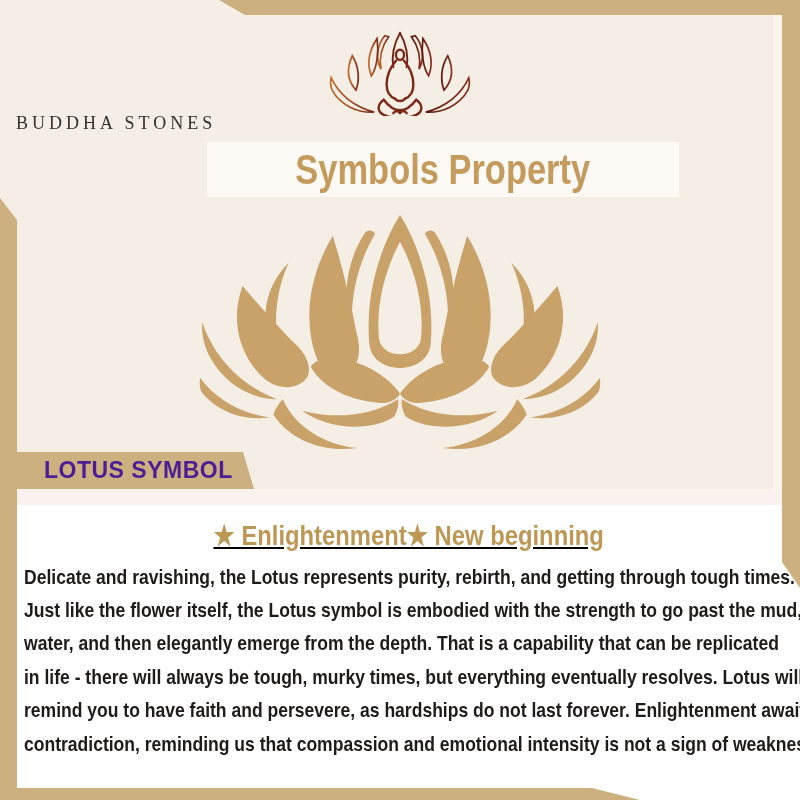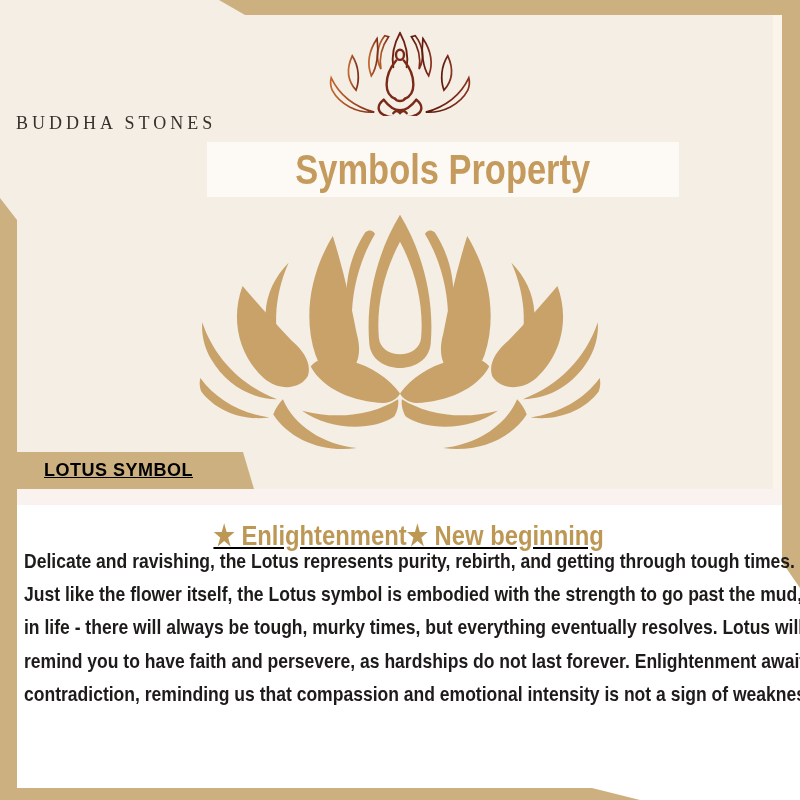--- a/index.html
+++ b/index.html
@@ -37,29 +37,29 @@
   .title-text{font-size:42px;font-weight:bold;color:#c49b5d;white-space:nowrap;
               transform:scaleX(0.82);transform-origin:50% 50%;}
 
   
   .lotus-svg{left:180px;top:211px;width:440px;height:240px;}
 
   
   .banner{left:16px;top:452px;width:238px;height:37px;background:#cdb07f;
           clip-path:polygon(0 0,227px 0,238px 37px,0 37px);
           display:flex;align-items:center;}
-  .banner-text{padding-left:28px;font-size:18px;font-weight:bold;color:#000000;
-               letter-spacing:0.5px;white-space:nowrap;text-decoration:underline;}
+  .banner-text{padding-left:28px;font-size:23px;font-weight:bold;color:#4c1d95;
+               letter-spacing:0.5px;white-space:nowrap;}
 
   
   .heading-row{left:17px;top:518px;width:783px;height:34px;
                display:flex;align-items:center;justify-content:center;text-decoration:underline;}
   .heading-text{font-size:28px;font-weight:bold;color:#bd9855;white-space:nowrap;
                 transform:scaleX(0.85);transform-origin:50% 50%;}
-  .body-lines{left:24px;top:544px;width:770px;}
+  .body-lines{left:24px;top:560px;width:770px;}
   .body-line{height:33.4px;display:flex;align-items:center;}
   .body-line span{font-size:20.5px;font-weight:bold;color:#1e1c1a;white-space:nowrap;
                   transform:scaleX(0.855);transform-origin:0 50%;}
 </style>
 </head>
 <body>
 
 <div id="canvas">
 
   <div class="abs bg-cream"></div>
@@ -158,20 +158,23 @@
   </div>
 
   <div class="abs body-lines">
     <div class="body-line">
         <span>Delicate and ravishing, the Lotus represents purity, rebirth, and getting through tough times.</span>
       </div>
     <div class="body-line">
         <span>Just like the flower itself, the Lotus symbol is embodied with the strength to go past the mud,</span>
       </div>
     <div class="body-line">
+        <span>water, and then elegantly emerge from the depth. That is a capability that can be replicated</span>
+      </div>
+    <div class="body-line">
         <span>in life - there will always be tough, murky times, but everything eventually resolves. Lotus will</span>
       </div>
     <div class="body-line">
         <span>remind you to have faith and persevere, as hardships do not last forever. Enlightenment awaits</span>
       </div>
     <div class="body-line">
         <span>contradiction, reminding us that compassion and emotional intensity is not a sign of weakness.</span>
       </div>
   </div>
 

